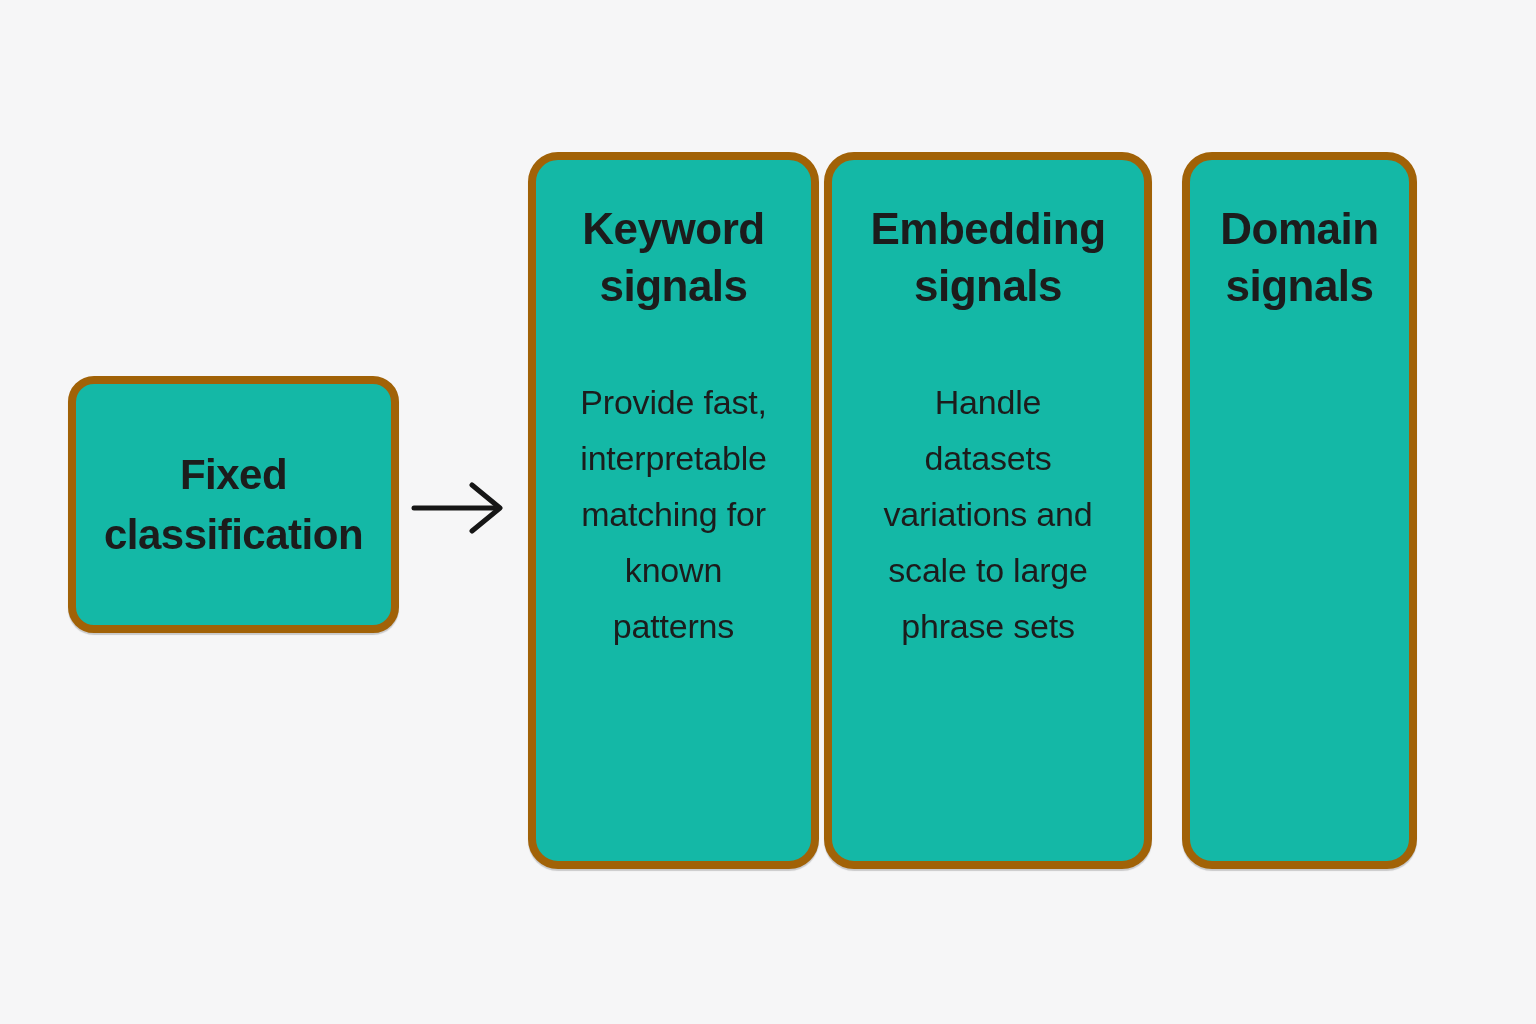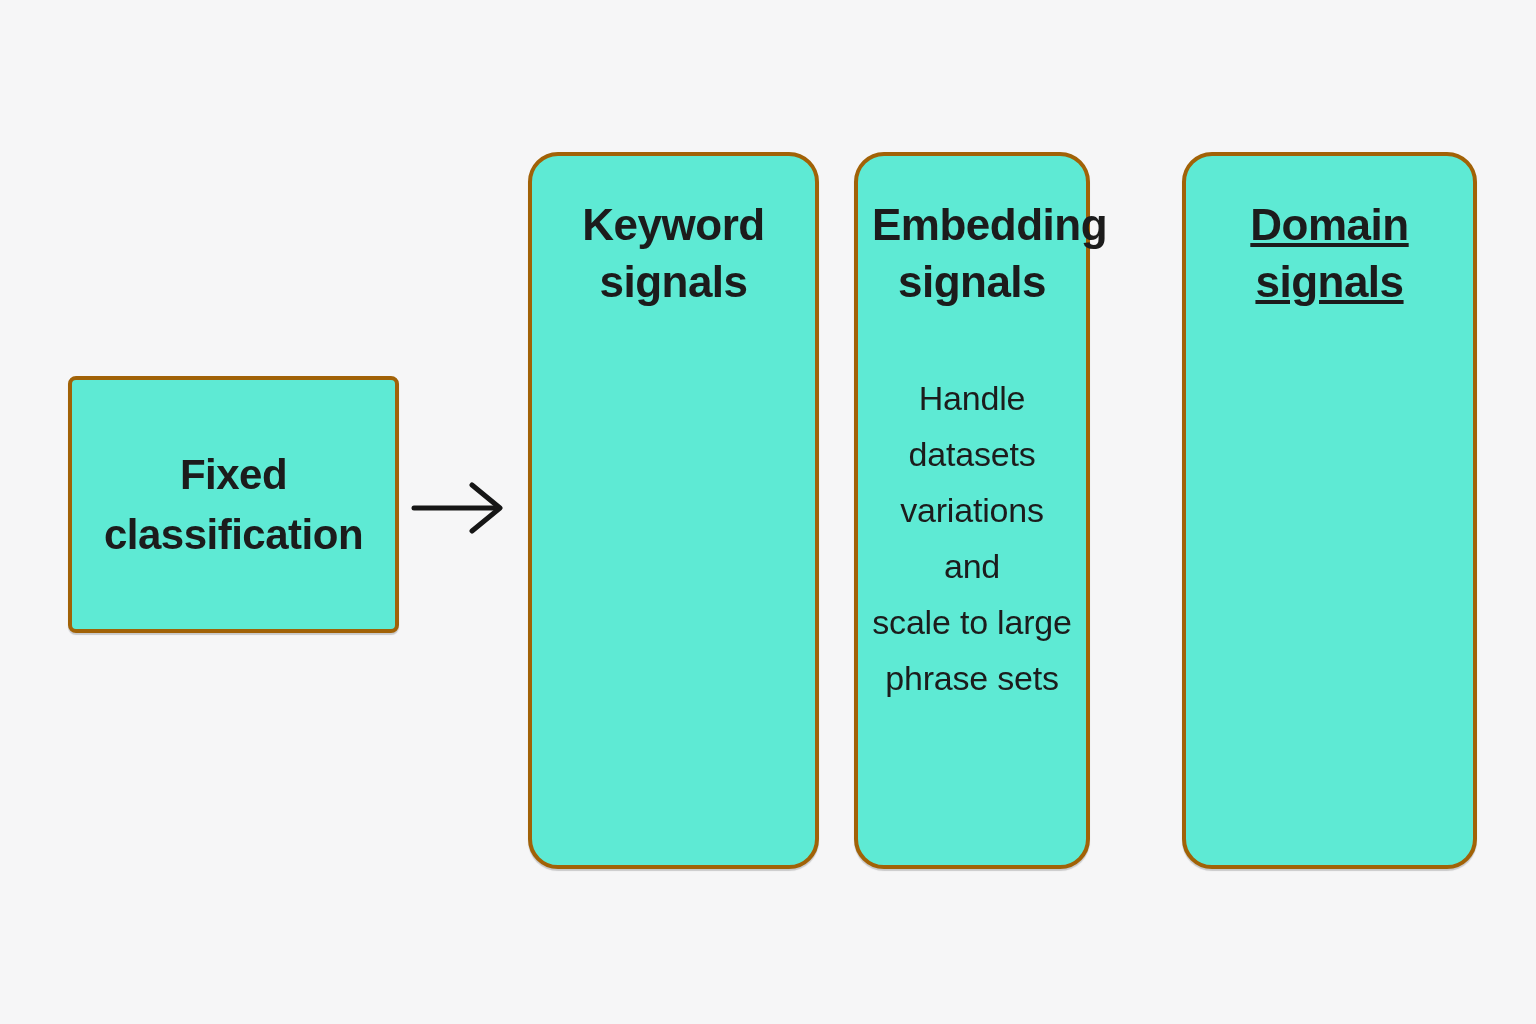--- a/index.html
+++ b/index.html
@@ -11,32 +11,32 @@
     height: 1024px;
     position: relative;
     background: #f6f6f7;
     font-family: "Liberation Sans", sans-serif;
     color: #1c1c1c;
     overflow: hidden;
   }
 
   .box {
     position: absolute;
-    background: #5eead4;
-    border: 4px solid #a16207;
+    background: #14b8a6;
+    border: 8px solid #a16207;
     box-sizing: border-box;
     box-shadow: 0 2px 1px rgba(0,0,0,0.18);
   }
 
   .source-box {
     left: 68px;
     top: 376px;
     width: 331px;
     height: 257px;
-    border-radius: 8px;
+    border-radius: 26px;
     display: flex;
     align-items: center;
     justify-content: center;
     text-align: center;
   }
   .source-box .label {
     font-size: 42px;
     font-weight: 700;
     line-height: 60px;
     letter-spacing: -0.5px;
@@ -52,22 +52,22 @@
   }
 
   .card {
     top: 152px;
     height: 717px;
     border-radius: 30px;
     text-align: center;
     padding: 40px 14px 0 14px;
   }
   .card-1 { left: 528px; width: 291px; }
-  .card-2 { left: 854px; width: 236px; }
-  .card-3 { left: 1182px; width: 295px; text-decoration: underline; }
+  .card-2 { left: 824px; width: 328px; }
+  .card-3 { left: 1182px; width: 235px; }
 
   .card-title {
     font-size: 44px;
     font-weight: 700;
     line-height: 57px;
     letter-spacing: -0.5px;
     white-space: pre-line;
   }
   .card-body {
     margin-top: 60px;
@@ -89,20 +89,25 @@
   </div>
 
   <svg class="flow-arrow" viewBox="0 0 96 56" xmlns="http://www.w3.org/2000/svg">
     <line x1="4" y1="28" x2="86" y2="28" stroke="#161616" stroke-width="5" stroke-linecap="round"></line>
     <polyline points="62,5 90,28 62,51" fill="none" stroke="#161616" stroke-width="5" stroke-linecap="round" stroke-linejoin="round"></polyline>
   </svg>
 
   <div class="box card card-1">
     <div class="card-title">Keyword
 signals</div>
+    <div class="card-body">Provide fast,
+interpretable
+matching for
+known
+patterns</div>
   </div>
 
   <div class="box card card-2">
     <div class="card-title">Embedding
 signals</div>
     <div class="card-body">Handle
 datasets
 variations and
 scale to large
 phrase sets</div>

